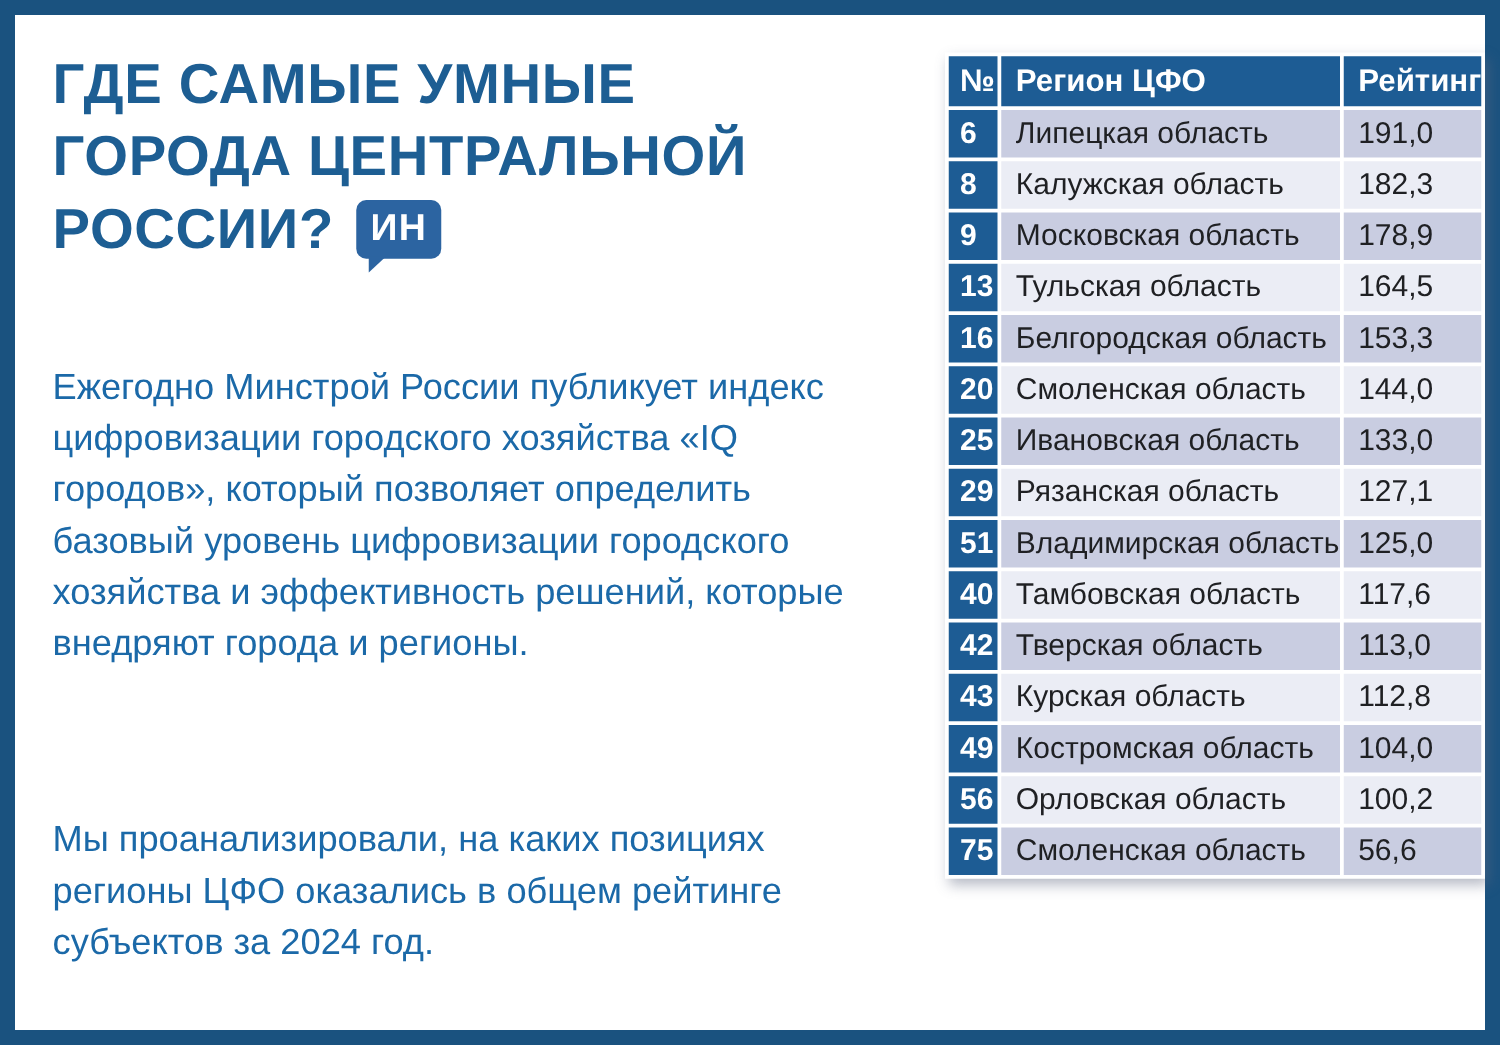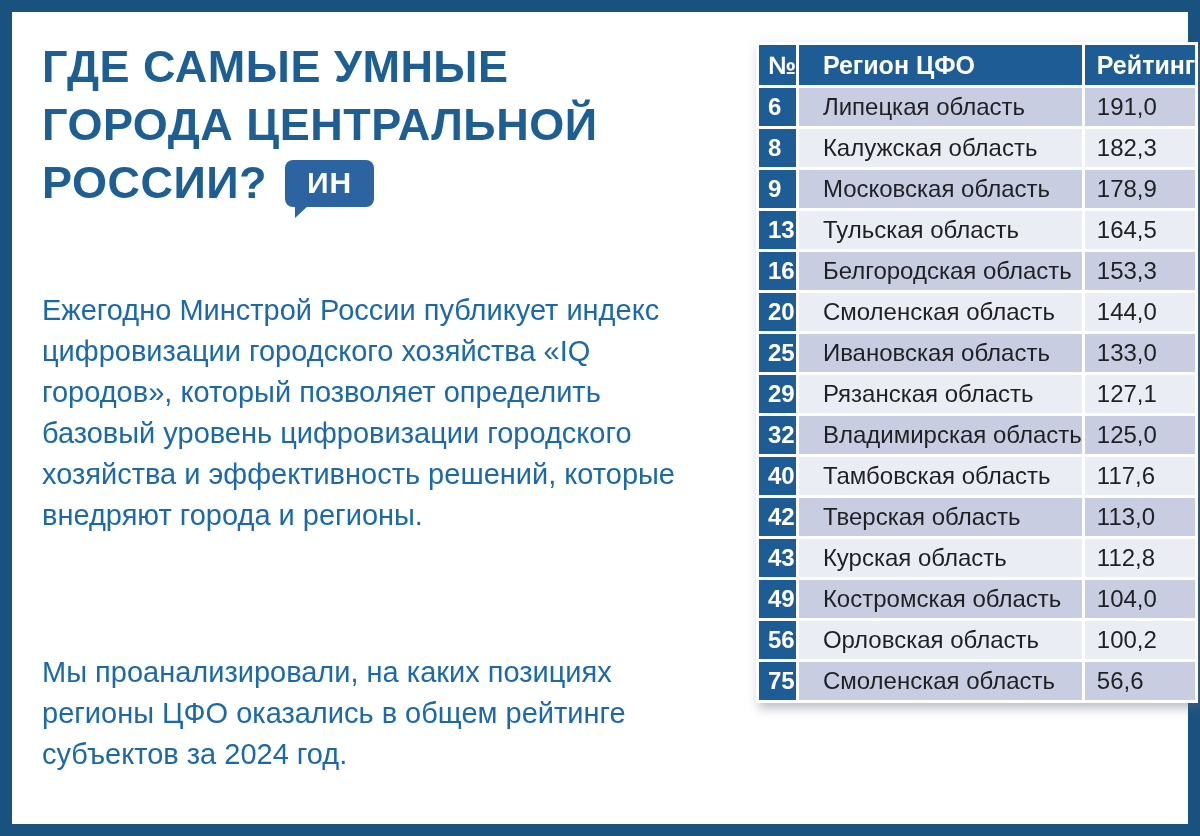--- a/index.html
+++ b/index.html
@@ -31,21 +31,21 @@
     position:absolute;left:30px;top:26px;width:690px;
     color:var(--title);
     font-size:45px;line-height:58px;font-weight:800;
     letter-spacing:.5px;
     text-transform:uppercase;
   }
   .t-line{display:block;white-space:nowrap;}
   .t-line.last{display:flex;align-items:center;gap:18px;}
   .badge{
     position:relative;display:inline-block;
-    width:89px;height:47px;border-radius:8px;
+    width:68px;height:47px;border-radius:8px;
     background:var(--badge);
     flex:0 0 auto;
   }
   .badge-label{
     position:absolute;inset:0;
     display:flex;align-items:center;justify-content:center;
     color:#fff;font-size:30px;font-weight:800;letter-spacing:1px;
   }
   .badge-tail{
     position:absolute;left:10px;bottom:-11px;
@@ -90,21 +90,21 @@
     text-align:left;vertical-align:middle;
     white-space:nowrap;overflow:hidden;
   }
   table.ranking td{
     height:38px;
     font-size:24px;color:var(--cell-text);
     vertical-align:middle;
     white-space:nowrap;overflow:hidden;
   }
   table.ranking th:first-child, table.ranking td.num{padding-left:9px;}
-  table.ranking th:nth-child(2), table.ranking td.region{padding-left:24px;}
+  table.ranking th:nth-child(2), table.ranking td.region{padding-left:12px;}
   table.ranking th:nth-child(3), table.ranking td.rating{padding-left:12px;}
   table.ranking td.num{
     background:var(--table-header-bg);
     color:#fff;font-weight:700;
   }
   tbody tr:nth-child(odd)  td:not(.num){background:var(--row-dark);}
   tbody tr:nth-child(even) td:not(.num){background:var(--row-light);}
 </style>
 </head>
 <body>
@@ -176,21 +176,21 @@
             <td class="num">25</td>
             <td class="region">Ивановская область</td>
             <td class="rating">133,0</td>
           </tr>
           <tr>
             <td class="num">29</td>
             <td class="region">Рязанская область</td>
             <td class="rating">127,1</td>
           </tr>
           <tr>
-            <td class="num">32</td>
+            <td class="num">51</td>
             <td class="region">Владимирская область</td>
             <td class="rating">125,0</td>
           </tr>
           <tr>
             <td class="num">40</td>
             <td class="region">Тамбовская область</td>
             <td class="rating">117,6</td>
           </tr>
           <tr>
             <td class="num">42</td>

